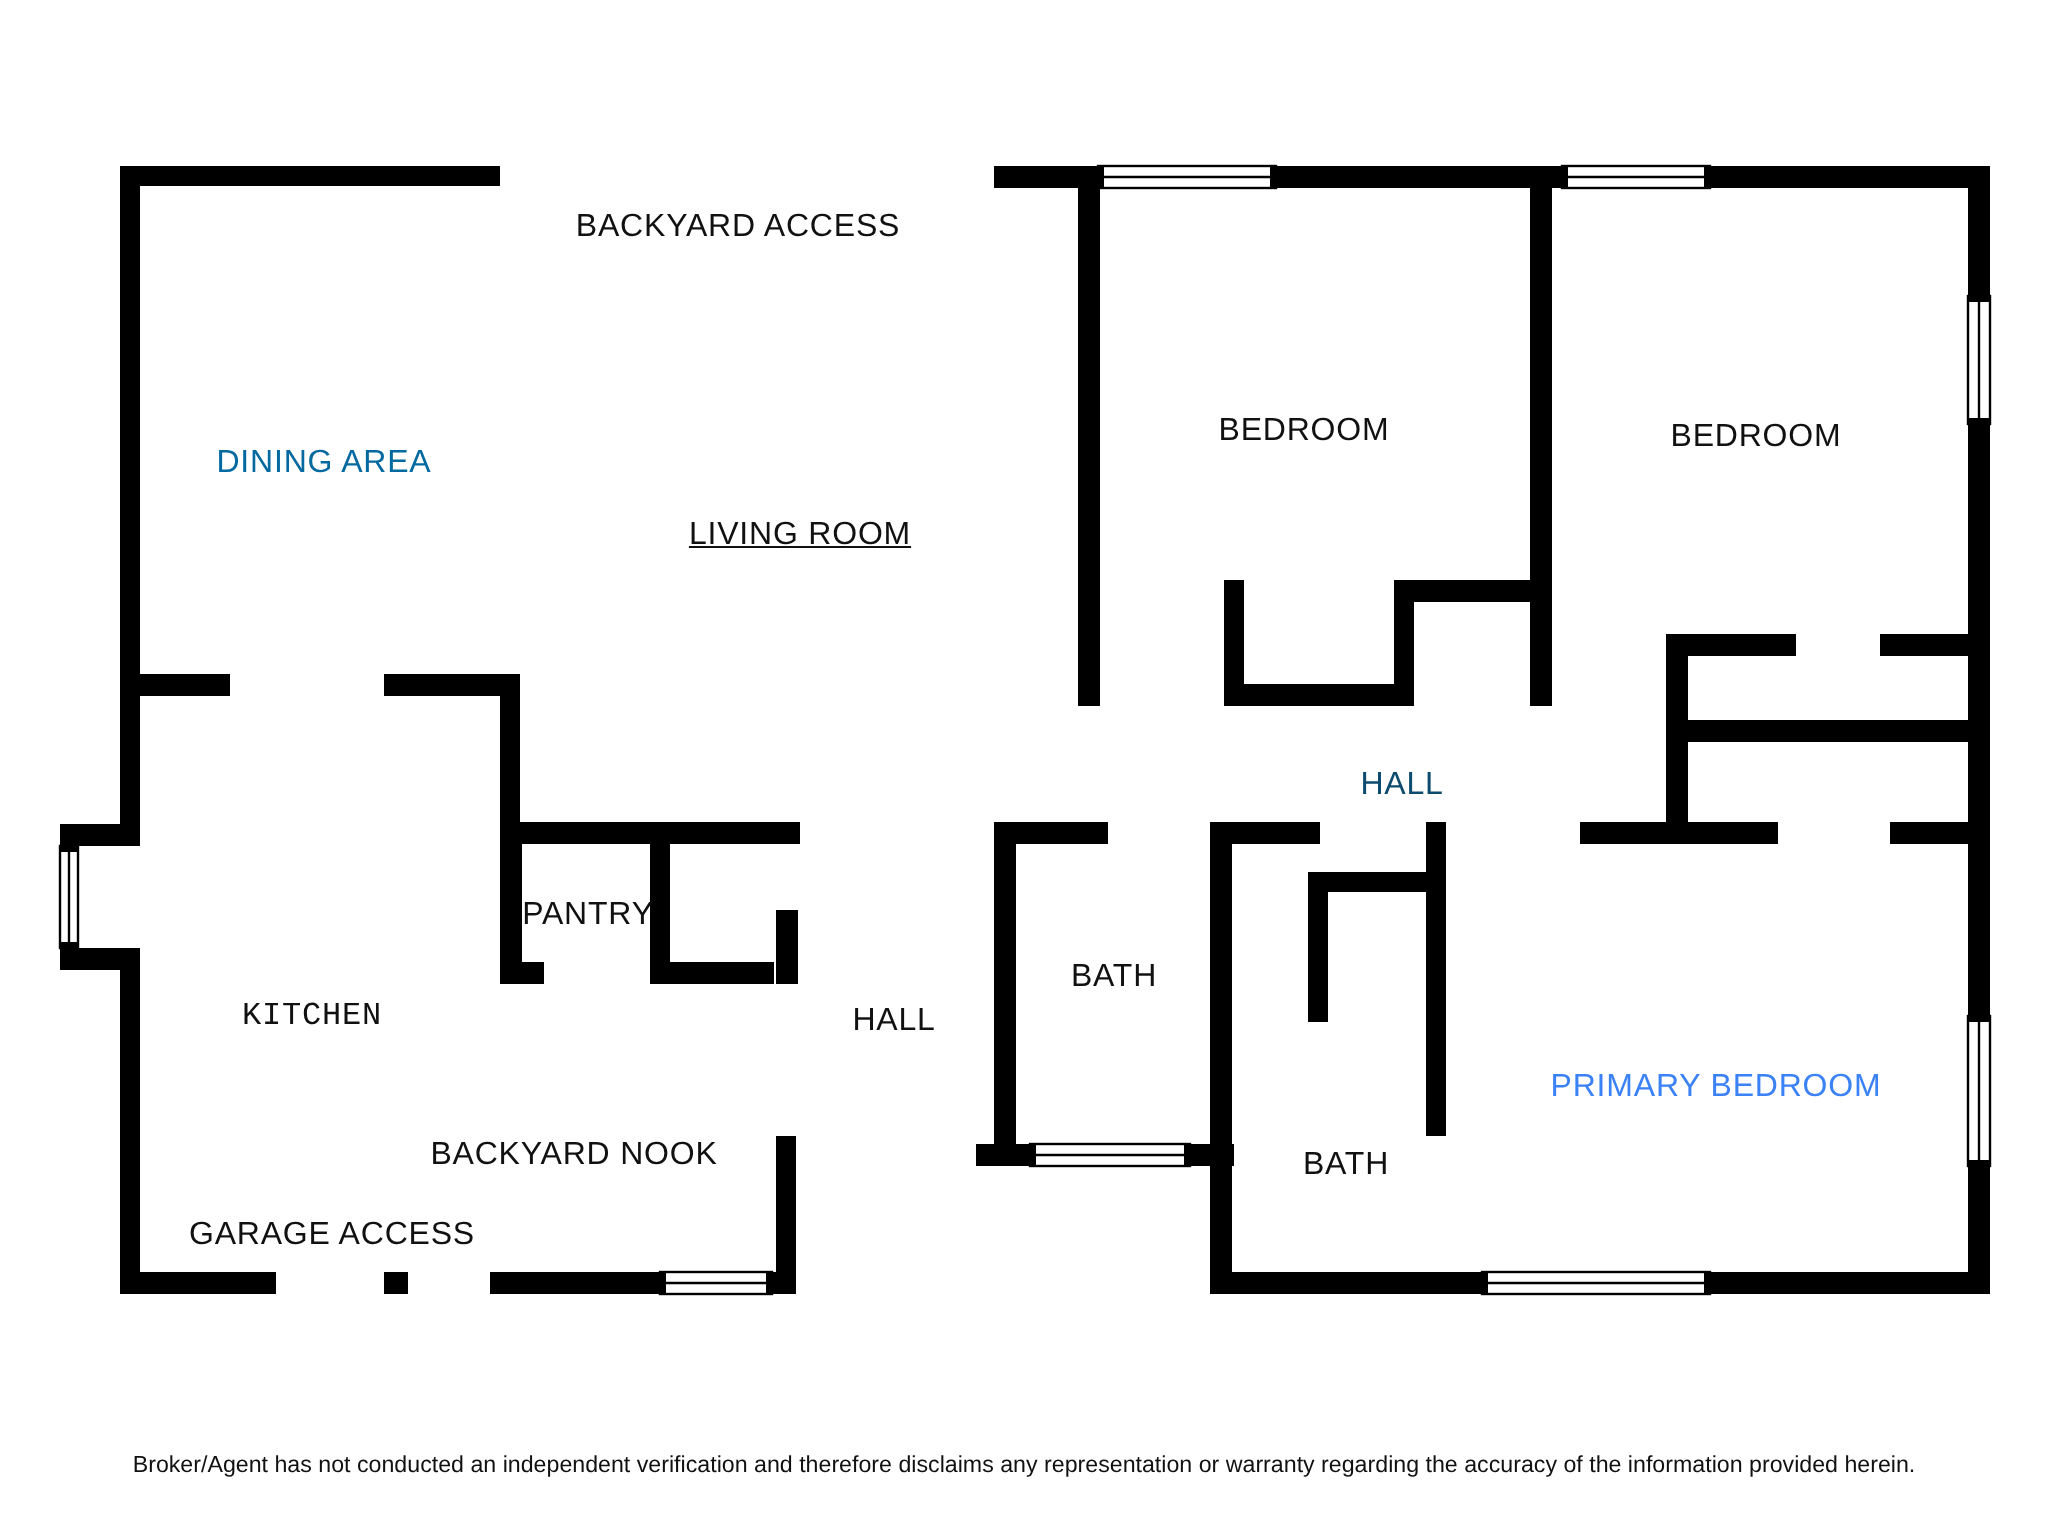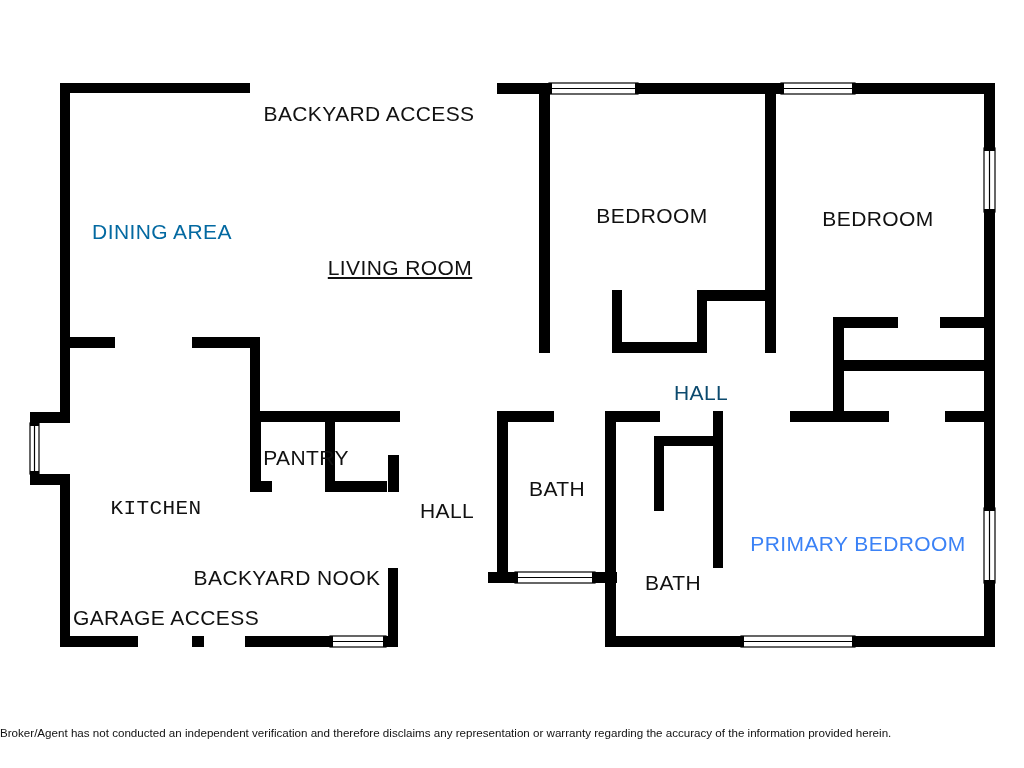--- a/index.html
+++ b/index.html
@@ -24,32 +24,32 @@
     position: absolute;
     left: 0;
     top: 0;
     width: 1024px;
     height: 700px;
   }
   .room-label {
     position: absolute;
     color: #111111;
     font-family: "Liberation Sans", sans-serif;
-    font-size: 21px;
+    font-size: 16px;
     letter-spacing: 0.4px;
     white-space: nowrap;
     transform: translate(-50%, -50%);
     user-select: none;
   }
   #disclaimer {
     position: absolute;
     left: 0;
     top: 726px;
     width: 1024px;
-    text-align: left;
+    text-align: center;
     font-family: "Liberation Sans", sans-serif;
     font-size: 11.6px;
     color: #111111;
     white-space: nowrap;
   }
   svg { display: block; }
 </style>
 </head>
 <body>
 
@@ -164,21 +164,21 @@
       </g>
   </svg>
 
   <div id="labels-layer">
       <div class="room-label" style="left: 369px; top: 114px; color: rgb(17, 17, 17);">BACKYARD ACCESS</div>
       <div class="room-label" style="left: 162px; top: 232px; color: #0369a1;">DINING AREA</div>
       <div class="room-label" style="left: 400px; top: 268px; color: rgb(17, 17, 17); text-decoration: underline;">LIVING ROOM</div>
       <div class="room-label" style="left: 652px; top: 216px; color: rgb(17, 17, 17);">BEDROOM</div>
       <div class="room-label" style="left: 878px; top: 219px; color: rgb(17, 17, 17);">BEDROOM</div>
       <div class="room-label" style="left: 701px; top: 393px; color: #0c4a6e;">HALL</div>
-      <div class="room-label" style="left: 306px; top: 458px; color: rgb(17, 17, 17);">PANTRY</div>
+      <div class="room-label" style="left: 294px; top: 458px; color: rgb(17, 17, 17);">PANTRY</div>
       <div class="room-label" style="left: 557px; top: 489px; color: rgb(17, 17, 17);">BATH</div>
       <div class="room-label" style="left: 156px; top: 508px; color: rgb(17, 17, 17); font-family: Liberation Mono, monospace;">KITCHEN</div>
       <div class="room-label" style="left: 447px; top: 511px; color: rgb(17, 17, 17);">HALL</div>
       <div class="room-label" style="left: 858px; top: 544px; color: #3b82f6;">PRIMARY BEDROOM</div>
       <div class="room-label" style="left: 287px; top: 578px; color: rgb(17, 17, 17);">BACKYARD NOOK</div>
       <div class="room-label" style="left: 673px; top: 583px; color: rgb(17, 17, 17);">BATH</div>
       <div class="room-label" style="left: 166px; top: 618px; color: rgb(17, 17, 17);">GARAGE ACCESS</div>
     </div>
 
   <div id="disclaimer">Broker/Agent has not conducted an independent verification and therefore disclaims any representation or warranty regarding the accuracy of the information provided herein.</div>

